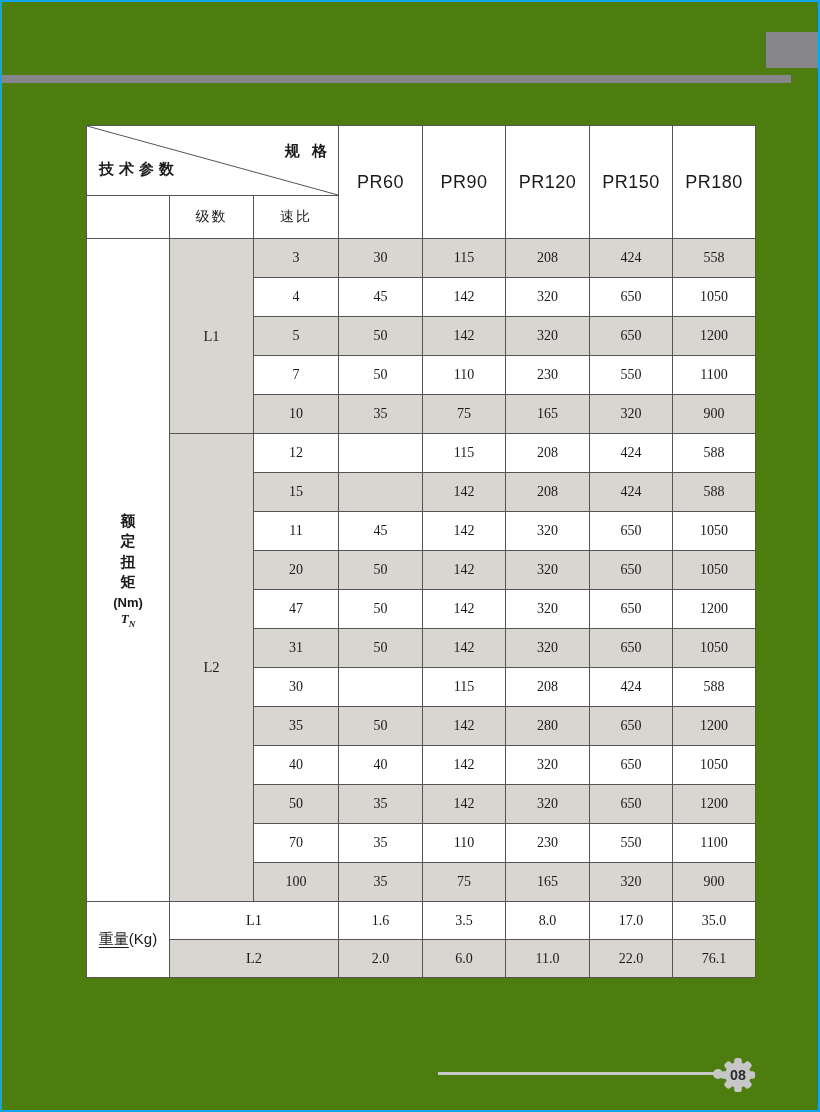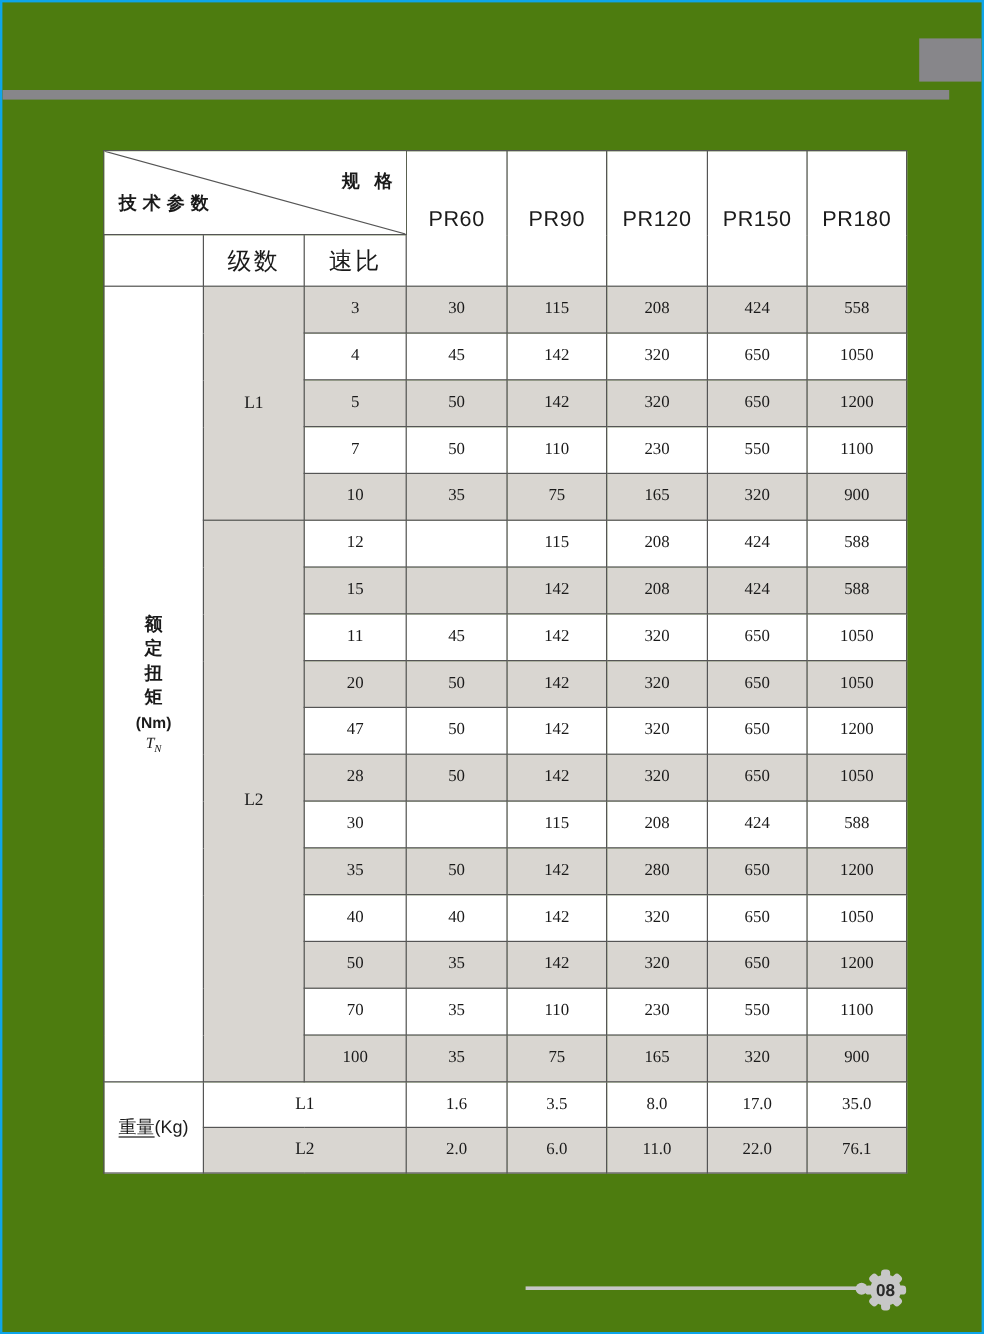--- a/index.html
+++ b/index.html
@@ -18,35 +18,35 @@
   }
   table.spec td,table.spec th{
     border:1px solid #555;padding:0;text-align:center;vertical-align:middle;
     background:#fff;font-weight:400;
   }
   .hr1{height:70px;} .hr2{height:43px;}
   tbody tr{height:39px;} tr.wrow{height:38px;}
   .shade{background:#d9d6d1 !important;}
 
   th.model{font-family:"Liberation Sans",sans-serif;font-size:18px;font-weight:400;letter-spacing:.5px;}
-  th.cjk{font-size:20px;font-weight:700;letter-spacing:2px;}
+  th.cjk{font-size:14px;font-weight:700;letter-spacing:2px;}
   td.num{font-family:"Liberation Serif",serif;font-size:14px;}
   td.stage{font-family:"Liberation Serif",serif;font-size:14.5px;}
 
   
   td.corner{position:relative;}
   td.corner svg.diag{position:absolute;inset:0;width:100%;height:100%;display:block;}
   .corner-tr{position:absolute;top:16px;right:7px;font-size:15px;font-weight:700;letter-spacing:4px;}
   .corner-bl{position:absolute;bottom:16px;left:12px;font-size:15px;font-weight:700;letter-spacing:5px;}
 
   
   td.torque{background:#fff;}
   .vtext{width:17px;margin:0 auto;word-break:break-all;line-height:1.35;font-size:15px;font-weight:700;}
   .unit{font-size:13px;font-weight:700;margin-top:3px;}
-  .sym{font-family:"Liberation Serif",serif;font-size:13px;margin-top:1px;}
+  .sym{font-family:"Liberation Serif",serif;font-size:13px;margin-top:1px;font-weight:bold;}
   .sym i{font-style:italic;}
   .sym sub{font-size:9px;font-style:italic;}
 
   td.weight-label{font-size:15px;font-weight:700;}
   td.weight-label .u{text-decoration:underline;text-underline-offset:3px;}
 
   
   .footer-line{position:absolute;left:436px;top:1070px;width:281px;height:3px;background:#c6c6c6;}
   .footer-dot{position:absolute;left:711px;top:1067px;width:10px;height:10px;border-radius:50%;background:#c6c6c6;}
   .gear{position:absolute;left:717px;top:1054px;}
@@ -174,21 +174,21 @@
         </tr>
         <tr>
           <td class="num">47</td>
           <td class="num">50</td>
           <td class="num">142</td>
           <td class="num">320</td>
           <td class="num">650</td>
           <td class="num">1200</td>
         </tr>
         <tr>
-          <td class="num shade">28</td>
+          <td class="num shade">31</td>
           <td class="num shade">50</td>
           <td class="num shade">142</td>
           <td class="num shade">320</td>
           <td class="num shade">650</td>
           <td class="num shade">1050</td>
         </tr>
         <tr>
           <td class="num">30</td>
           <td class="num"></td>
           <td class="num">115</td>

